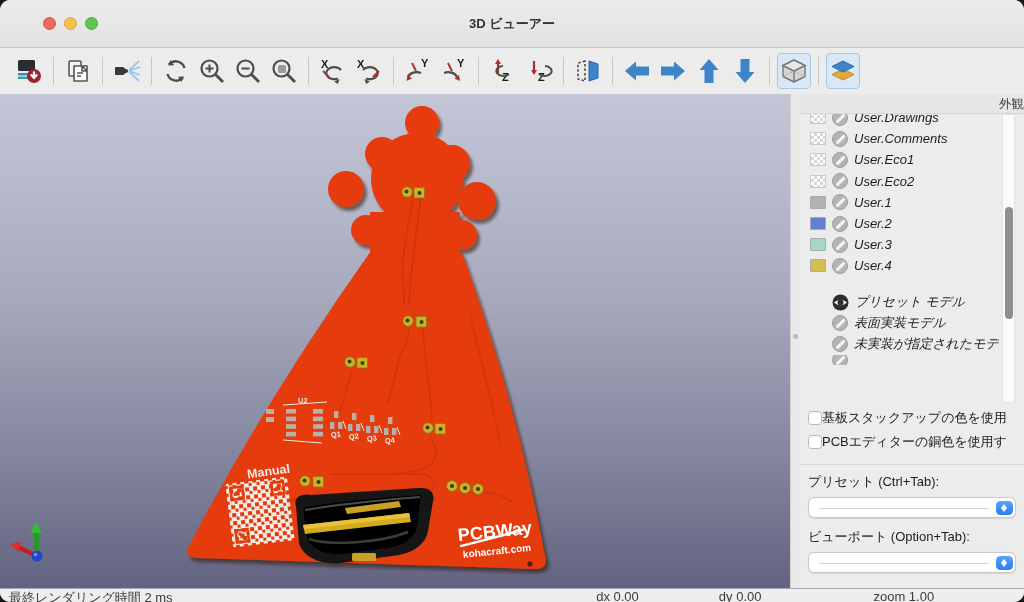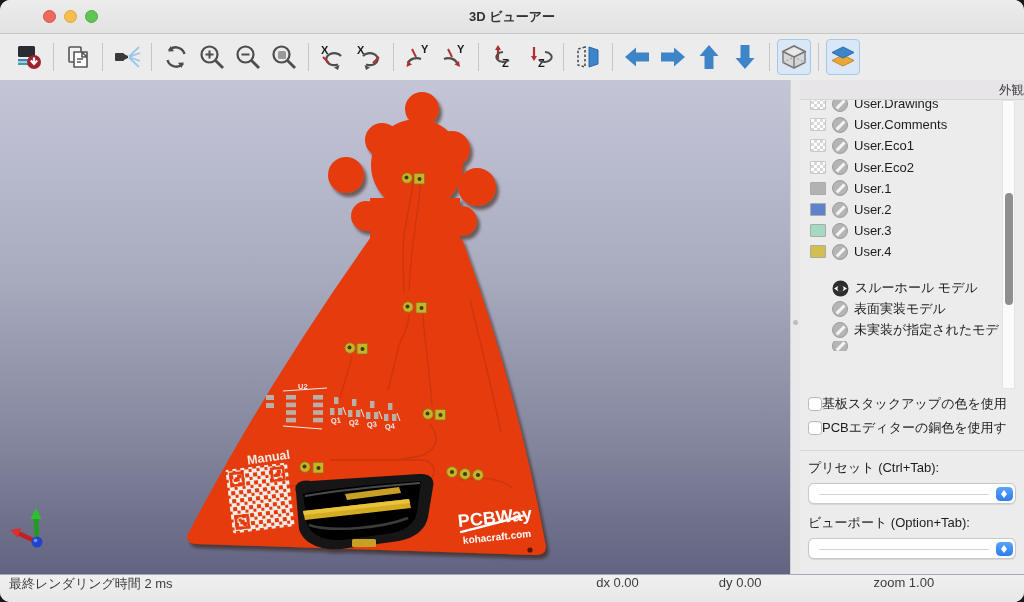--- a/index.html
+++ b/index.html
@@ -3,21 +3,21 @@
 <meta charset="utf-8">
 <style>
   html,body{margin:0;padding:0;background:#18181c;}
   *{box-sizing:border-box;}
   .window{
     width:1024px;height:602px;position:relative;overflow:hidden;
     font-family:"Liberation Sans","DejaVu Sans",sans-serif;
     background:#ececec;border-radius:10px;
   }
   
-  .titlebar{height:34px;background:linear-gradient(#ececec,#e2e2e2);
+  .titlebar{height:48px;background:linear-gradient(#ececec,#e2e2e2);
     border-bottom:1px solid #c8c8c8;display:flex;align-items:center;position:relative;padding-left:32px;}
   .lights{display:flex;gap:8px;margin-left:11px;}
   .light{width:13px;height:13px;border-radius:50%;}
   .light.red{background:#ed6a5e;border:1px solid #d55349;}
   .light.yellow{background:#f5bf4f;border:1px solid #dea63c;}
   .light.green{background:#61c554;border:1px solid #4aad3d;}
   .win-title{position:absolute;left:0;right:0;text-align:center;
     font-size:13px;font-weight:bold;color:#333;pointer-events:none;}
   
   .toolbar{height:46px;background:#ececec;display:flex;align-items:center;
@@ -31,21 +31,21 @@
   .main{display:flex;height:494px;}
   .viewport{width:790px;height:494px;position:relative;flex:none;
     background:linear-gradient(#c4c6d8 0%, #a8aabe 40%, #82849c 75%, #616380 100%);}
   .viewport svg.scene{position:absolute;left:0;top:0;}
   .splitter{width:10px;flex:none;background:#e9e9e9;border-left:1px solid #d2d2d2;position:relative;}
   .splitter .grip{position:absolute;left:2px;top:240px;width:5px;height:5px;border-radius:50%;background:#bdbdbd;}
   
   .sidebar{width:224px;flex:none;background:#ececec;position:relative;overflow:hidden;font-size:13px;color:#1c1c1c;}
   .sb-header{height:20px;line-height:20px;padding-left:8px;font-size:12.5px;color:#3a3a3a;
     background:#e7e5e7;border-bottom:1px solid #d6d4d6;text-align:right;}
-  .sb-list{height:292px;overflow:hidden;position:relative;padding-left:10px;}
+  .sb-list{height:292px;overflow:hidden;position:relative;padding-left:10px;font-style:italic;}
   .sb-list-inner{margin-top:-7px;}
   .row{height:21.2px;display:flex;align-items:center;gap:6px;white-space:nowrap;}
   .swatch{width:16px;height:13px;border:1px solid #aaa;flex:none;border-radius:1px;}
   .swatch.checker{border:1px solid #c9c9c9;background:
      linear-gradient(45deg,#d8d8d8 25%,transparent 25%,transparent 75%,#d8d8d8 75%),
      linear-gradient(45deg,#d8d8d8 25%,#fff 25%,#fff 75%,#d8d8d8 75%);
      background-size:6px 6px;background-position:0 0,3px 3px;}
   .vis-icon{width:16px;height:16px;border-radius:50%;background:#b5b5b5;border:1px solid #9c9c9c;
     position:relative;flex:none;}
   .vis-icon::after{content:"";position:absolute;left:1.5px;top:6px;width:11px;height:2.6px;
@@ -461,21 +461,21 @@
           </div>
 
           <div class="spacer"></div>
 
           <div class="row model-row" style="padding-left:22px">
             <svg class="eye-icon" viewBox="0 0 17 17">
               <circle cx="8.5" cy="8.5" r="8" fill="#2d2d2d"></circle>
               <path d="M2 8.5 Q8.5 3 15 8.5 Q8.5 14 2 8.5 Z" fill="#fff"></path>
               <circle cx="8.5" cy="8.5" r="3" fill="#2d2d2d"></circle>
             </svg>
-            <span class="label">スルーホール モデル</span>
+            <span class="label">プリセット モデル</span>
           </div>
           <div class="row model-row" style="padding-left:22px">
             <span class="vis-icon"></span>
             <span class="label">表面実装モデル</span>
           </div>
           <div class="row model-row" style="padding-left:22px">
             <span class="vis-icon"></span>
             <span class="label">未実装が指定されたモデ</span>
           </div>
           <div class="row sliver" style="padding-left:22px">

